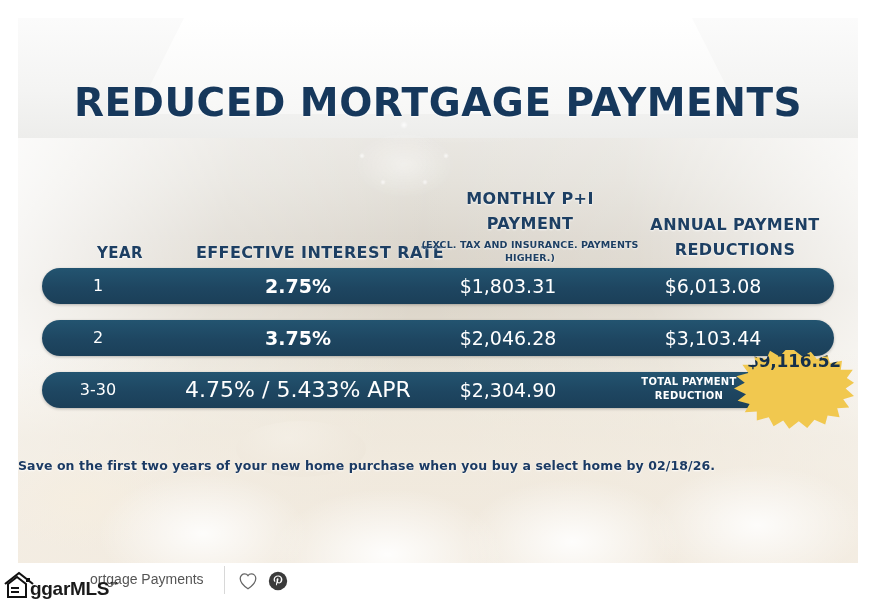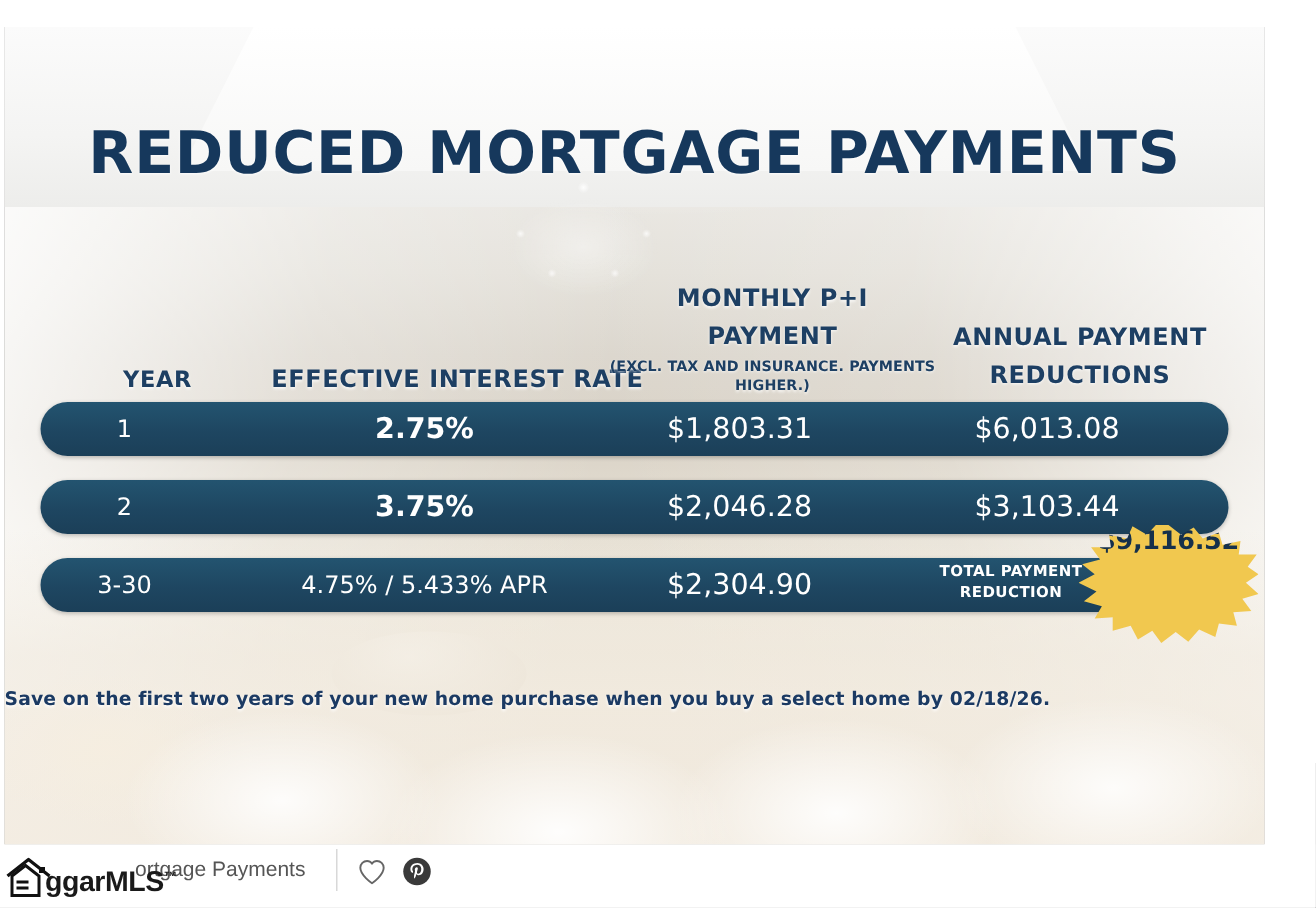--- a/index.html
+++ b/index.html
@@ -18,26 +18,26 @@
   .viewer {
     position: relative;
     width: 877px;
     height: 605px;
     background: #ffffff;
   }
 
   
   .flyer {
     position: absolute;
-    left: 3px;
+    left: 18px;
     top: 18px;
     width: 840px;
     height: 545px;
     overflow: hidden;
-    background: #a3a3a3;
+    background: #0ea5e9;
   }
 
   
   .photo {
     position: absolute;
     inset: 0;
     background:
       
       radial-gradient(ellipse 420px 150px at 52% 4%, rgba(255,255,255,0.96) 0%, rgba(255,255,255,0.0) 70%),
       
@@ -189,21 +189,21 @@
     line-height: 36px;
     text-align: center;
     white-space: nowrap;
   }
   .c-year { left: 6px;   width: 100px; font-size: 16px; font-weight: 400; }
   .c-rate { left: 106px; width: 300px; font-size: 19px; font-weight: 700; }
   .c-pay  { left: 336px; width: 260px; font-size: 19px; font-weight: 400; }
   .c-ann  { left: 536px; width: 270px; font-size: 19px; font-weight: 400; }
 
   
-  .row-3 .c-rate { font-weight: 400; font-size: 16px; }
+  .row-3 .c-rate { font-weight: 400; font-size: 22px; }
   .row-3 { width: 730px; }
 
   .total-label {
     position: absolute;
     right: 18px;
     top: 3px;
     width: 130px;
     text-align: center;
     font-size: 10px;
     font-weight: 700;

